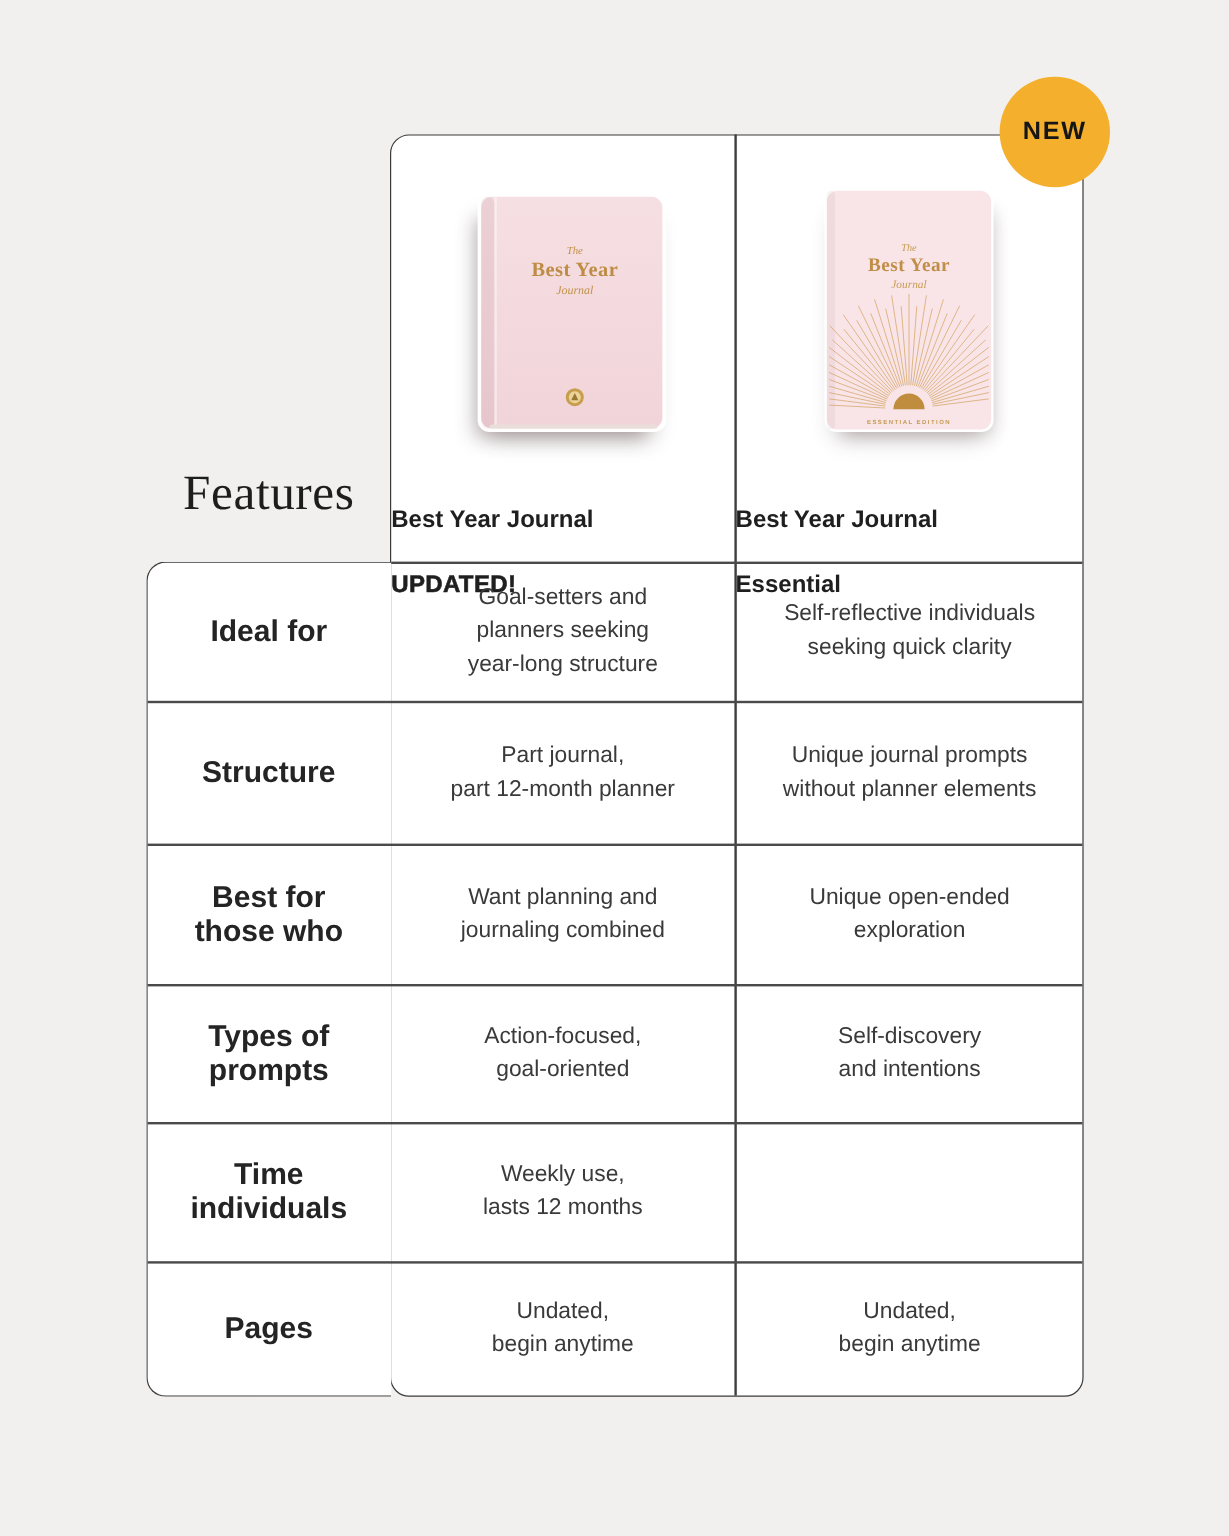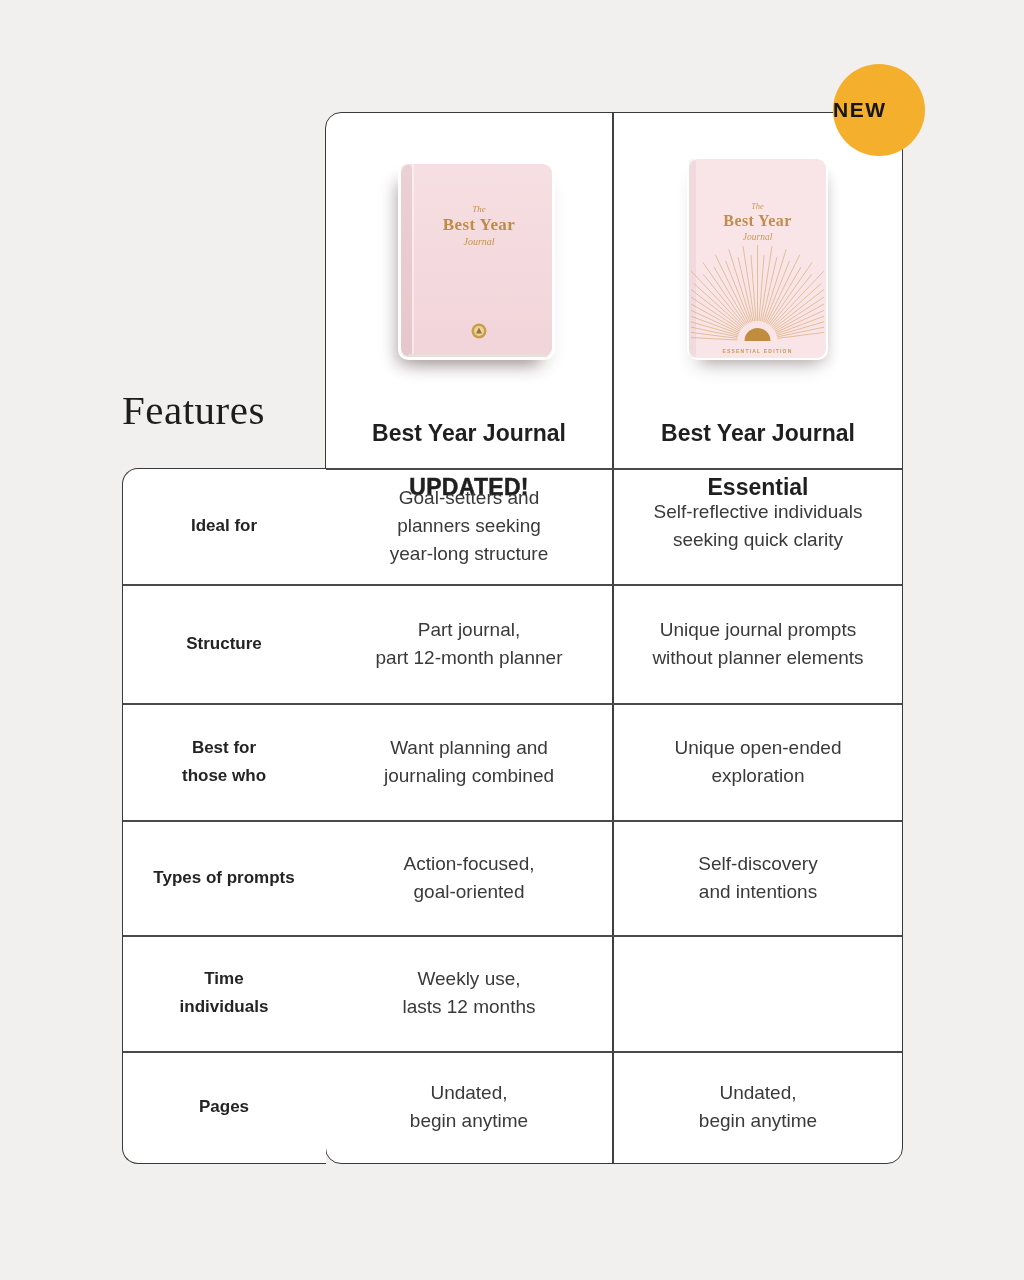--- a/index.html
+++ b/index.html
@@ -29,56 +29,56 @@
   }
   .hline{
     position:absolute;height:1.5px;background:#4a4a4a;
   }
   .hl-full{left:123px;width:779px;}
   .hl-main{left:326px;width:576px;}
 
   
   .features-heading{
     position:absolute;left:122px;top:386px;width:204px;
-    text-align:left;font-family:"Liberation Serif", serif;
+    text-align:center;font-family:"Liberation Serif", serif;
     font-size:41px;font-weight:400;color:#1d1d1d;letter-spacing:0.5px;
   }
 
   
   .col-header{
-    position:absolute;top:393px;text-align:center;
-    font-size:23px;line-height:27px;font-weight:700;color:#1f1f1f;
+    position:absolute;top:393px;
+    font-size:20px;line-height:27px;font-weight:700;color:#1f1f1f;
     white-space:pre-line;
   }
   .ch1{left:326px;width:286px;}
   .ch2{left:613px;width:290px;}
   .col-sub-strong{letter-spacing:0.3px;-webkit-text-stroke:0.5px #1f1f1f;}
 
   
   .journal{position:absolute;border-radius:10px;}
   .journal-1{left:398px;top:162px;width:157px;height:198px;
     box-shadow:-10px 12px 16px -8px rgba(70,45,50,0.35), 0 14px 18px -10px rgba(70,45,50,0.28);}
   .journal-2{left:687px;top:157px;width:141px;height:203px;
     box-shadow:0 14px 18px -10px rgba(70,45,50,0.30), 8px 10px 14px -9px rgba(70,45,50,0.22);}
   .journal svg{display:block;width:100%;height:100%;}
 
   
   .new-badge{
     position:absolute;left:833px;top:64px;width:92px;height:92px;
-    border-radius:50%;display:flex;align-items:center;
+    border-radius:50%;display:flex;align-items:center;justify-content:center;
     font-size:21px;font-weight:700;letter-spacing:1.5px;z-index:5;
   }
 
   
   .cell{
     position:absolute;display:flex;align-items:center;justify-content:center;
     text-align:center;white-space:pre-line;box-sizing:border-box;
     font-size:19px;line-height:28px;color:#3a3a3a;padding:0 8px;
   }
-  .cl{left:122px;width:204px;font-weight:700;color:#242424;font-size:17px;}
+  .cl{left:122px;width:204px;font-weight:700;color:#242424;font-size:25px;}
   .c1{left:326px;width:286px;}
   .c2{left:613px;width:290px;}
   .r1{top:468px;height:116px}
   .r2{top:584px;height:119px}
   .r3{top:703px;height:117px}
   .r4{top:820px;height:115px}
   .r5{top:935px;height:116px}
   .r6{top:1051px;height:112px}
 </style>
 </head>

